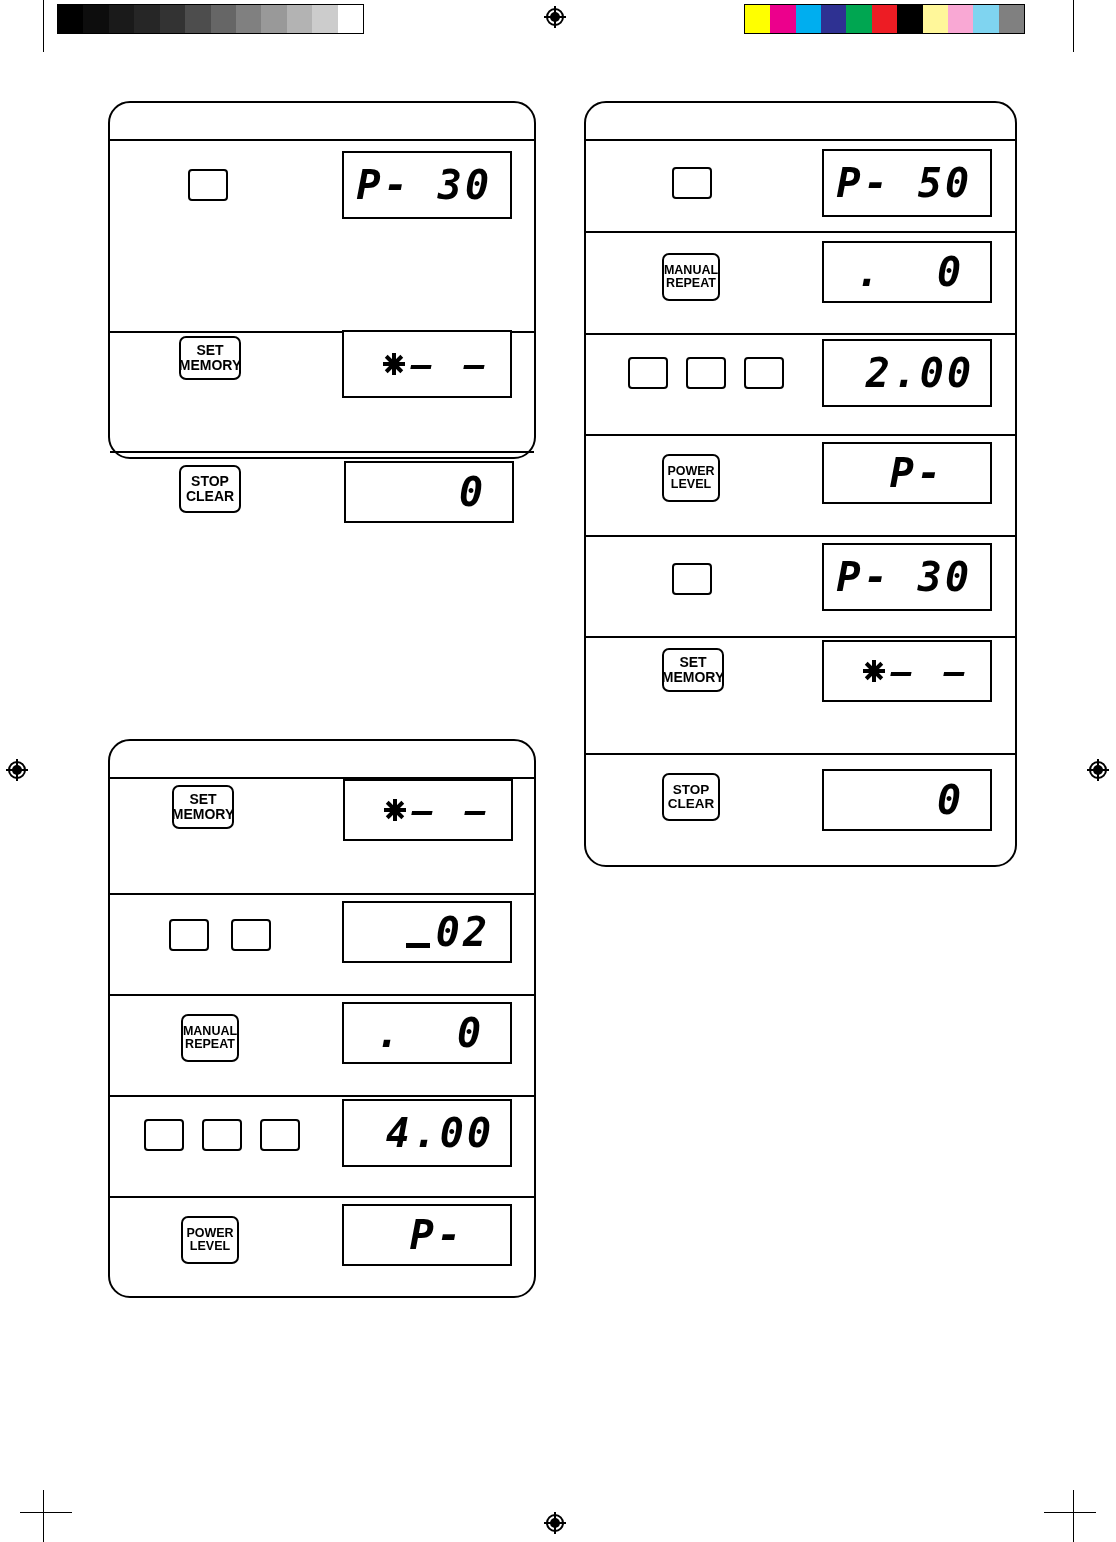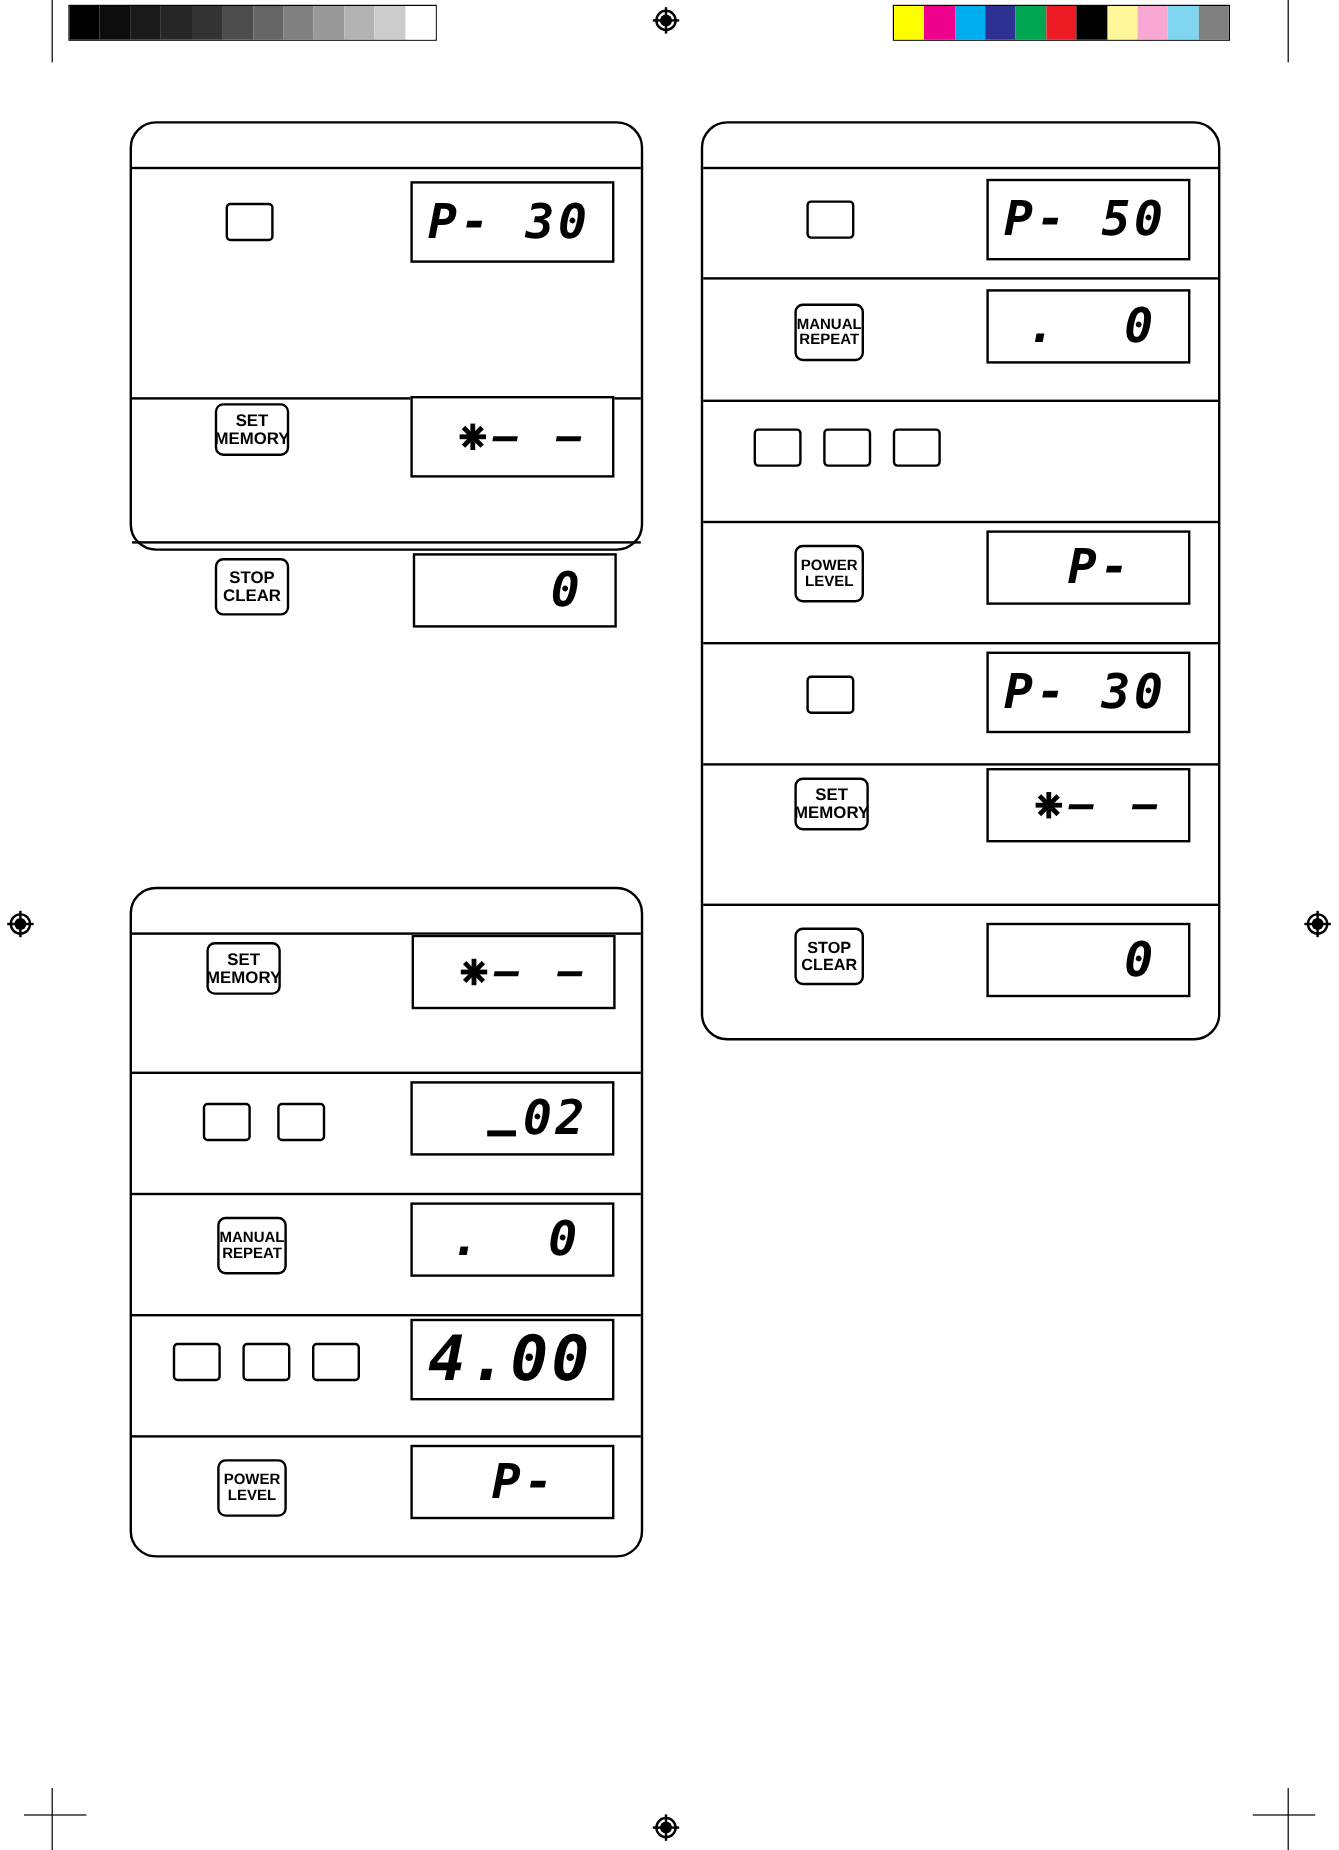--- a/index.html
+++ b/index.html
@@ -213,21 +213,21 @@
     </div>
   </div>
 
   <div class="row" style="top:356px;height:99px;">
     <div class="btngroup" style="left:34px;top:22px;gap:18px;">
       <div class="key" style="width:40px;height:32px;"></div>
       <div class="key" style="width:40px;height:32px;"></div>
       <div class="key" style="width:40px;height:32px;"></div>
     </div>
     <div class="lcd" style="left:232px;top:2px;width:170px;height:68px;">
-      <span class="seg" style="font-size:52px;padding-right:16px;">4.00</span>
+      <span class="seg" style="font-size:40px;padding-right:16px;">4.00</span>
     </div>
   </div>
 
   <div class="row" style="top:457px;height:99px;">
     <div class="btngroup" style="left:71px;top:18px;">
       <div class="lbtn" style="width:58px;height:48px;font-size:12.5px;">
         <span>POWER</span>
         <span>LEVEL</span>
       </div>
     </div>
@@ -265,20 +265,23 @@
     <div class="lcd" style="left:236px;top:8px;width:170px;height:62px;">
       <span class="seg" style="font-size:40px;padding-right:26px;">.  0</span>
     </div>
   </div>
 
   <div class="row" style="top:232px;height:99px;">
     <div class="btngroup" style="left:42px;top:22px;gap:18px;">
       <div class="key" style="width:40px;height:32px;"></div>
       <div class="key" style="width:40px;height:32px;"></div>
       <div class="key" style="width:40px;height:32px;"></div>
+    </div>
+    <div class="lcd" style="left:236px;top:4px;width:170px;height:68px;">
+      <span class="seg" style="font-size:40px;padding-right:16px;">2.00</span>
     </div>
   </div>
 
   <div class="row" style="top:333px;height:99px;">
     <div class="btngroup" style="left:76px;top:18px;">
       <div class="lbtn" style="width:58px;height:48px;font-size:12.5px;">
         <span>POWER</span>
         <span>LEVEL</span>
       </div>
     </div>

